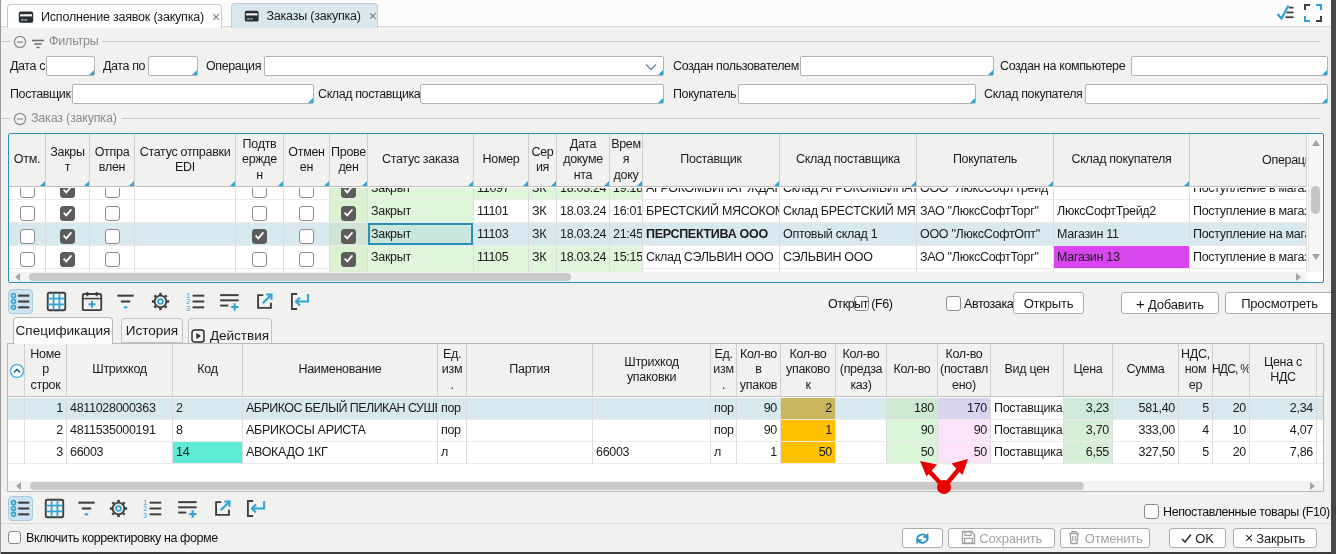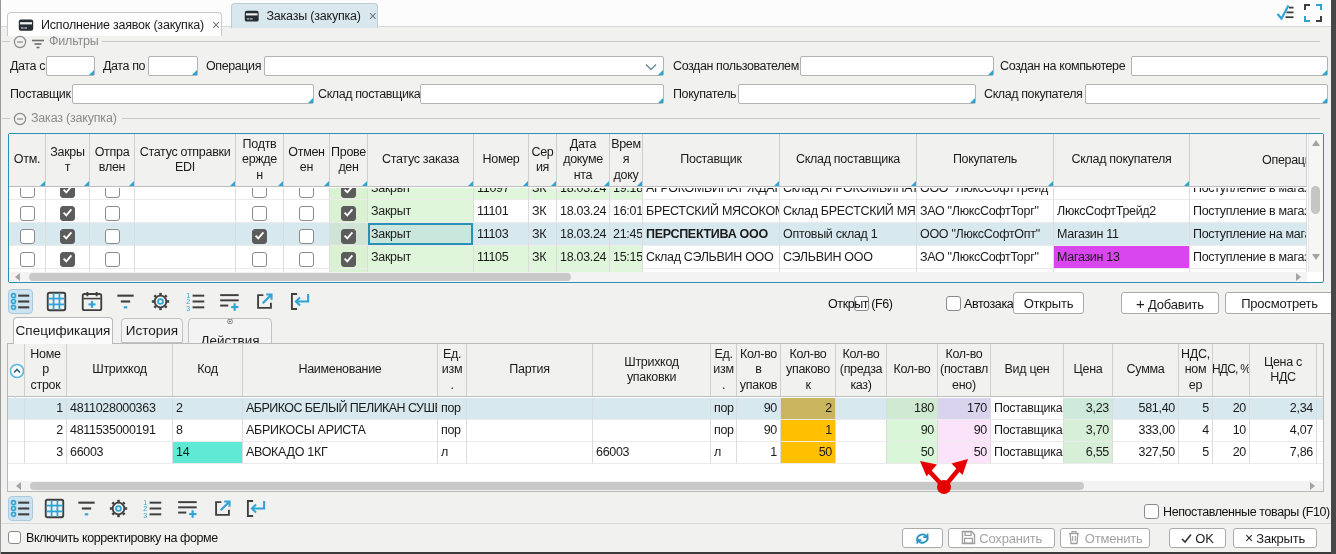--- a/index.html
+++ b/index.html
@@ -27,21 +27,21 @@
 .btn{position:absolute;background:#fff;border:1px solid #ababab;border-radius:3px;
  font-size:13px;letter-spacing:-0.2px;color:#1b1b1b;text-align:center;white-space:nowrap;}
 .ticon{position:absolute;width:25px;height:25px;display:flex;align-items:center;justify-content:center;}
 .sel-ticon{background:#cde4f0;border:1px solid #a9cade;border-radius:4px;}
 .cblbl{font-size:12.5px;letter-spacing:-0.4px;color:#111;white-space:nowrap;}
 .sb-tri-l{width:0;height:0;border-top:4px solid transparent;border-bottom:4px solid transparent;border-right:5px solid #a3a3a3;}
 .sb-tri-r{width:0;height:0;border-top:4px solid transparent;border-bottom:4px solid transparent;border-left:5px solid #a3a3a3;}
 
 </style></head><body>
 <div class="abs" style="left:0;top:0;width:1336px;height:27px;background:#fcfcfc;border-bottom:1px solid #d8d8d8;"></div>
-<div class="abs" style="left:7px;top:12px;width:215px;height:24px;background:#fdfdfd;border:1px solid #c9c9c9;border-bottom:none;border-radius:4px 4px 0 0;display:flex;align-items:center;padding-left:10px;">
+<div class="abs" style="left:7px;top:4px;width:215px;height:24px;background:#fdfdfd;border:1px solid #c9c9c9;border-bottom:none;border-radius:4px 4px 0 0;display:flex;align-items:center;padding-left:10px;">
     <svg width="16" height="16" viewBox="0 0 16 16" style="">
       <rect x="0.8" y="2.6" width="14.4" height="11.2" rx="2" fill="#262e33"></rect>
       <rect x="2" y="5.2" width="12" height="2.2" fill="#f2f2f2"></rect>
       <rect x="3" y="10.3" width="2.6" height="1.4" fill="#b9bdbf"></rect>
       <rect x="6.4" y="10.3" width="2.6" height="1.4" fill="#b9bdbf"></rect>
     </svg>
     <span style="font-size:12.5px;letter-spacing:-0.2px;margin-left:7px;white-space:nowrap;">Исполнение заявок (закупка)</span>
     <span style="color:#777;margin-left:8px;font-size:14px;">×</span>
   </div>
 <div class="abs" style="left:231px;top:3px;width:147px;height:25px;background:#d9e8ee;border:1px solid #bccdd3;border-bottom:none;border-radius:4px 4px 0 0;display:flex;align-items:center;padding-left:12px;">
@@ -341,21 +341,21 @@
     </svg>
   </div>
 <span class="cb abs" style="left:854px;top:296px;"></span>
 <div class="abs cblbl" style="left:828px;top:297px;">Открыт (F6)</div>
 <span class="cb abs" style="left:946px;top:296px;"></span>
 <div class="abs cblbl" style="left:964px;top:297px;">Автозаказ (F7)</div>
 <div class="btn" style="left:1013px;top:292px;width:71px;height:22px;line-height:21px;">Открыть</div>
 <div class="btn" style="left:1121px;top:292px;width:98px;height:22px;line-height:21px;"><span style="font-size:15px;">+</span> Добавить</div>
 <div class="btn" style="left:1225px;top:292px;width:109px;height:22px;line-height:21px;">Просмотреть</div>
 <div class="abs" style="left:121px;top:318px;width:62px;height:25px;background:#f3f3f3;border:1px solid #c2c2c2;border-radius:4px 4px 0 0;font-size:13.5px;text-align:center;line-height:24px;">История</div>
-<div class="abs" style="left:188px;top:318px;width:84px;height:36px;background:#f3f3f3;border:1px solid #c2c2c2;border-radius:4px 4px 0 0;font-size:13.5px;line-height:24px;display:flex;align-items:center;justify-content:center;gap:5px;flex-direction:column;">
+<div class="abs" style="left:188px;top:318px;width:84px;height:36px;background:#f3f3f3;border:1px solid #c2c2c2;border-radius:4px 4px 0 0;font-size:13.5px;line-height:24px;display:flex;align-items:center;justify-content:center;gap:5px;">
     <svg width="14" height="14" viewBox="0 0 14 14" style="">
       <rect x="1" y="1" width="12" height="12" rx="2.5" fill="none" stroke="#262626" stroke-width="1.4"></rect>
       <path d="M5.4 4 L10 7 L5.4 10 Z" fill="#262626"></path>
     </svg>
     <span>Действия</span>
   </div>
 <div class="abs" style="left:13px;top:317px;width:100px;height:27px;background:#fbfbfb;border:1px solid #b9b9b9;border-bottom:none;border-radius:4px 4px 0 0;font-size:13.5px;text-align:center;line-height:25px;z-index:3;">Спецификация</div>
 <div class="abs" style="left:7px;top:343px;width:1317px;height:149px;background:#fff;border:1px solid #b9b9b9;">
 <div style="position:absolute;left:0;top:0;width:1315px;height:53px;background:#f1f1f0;border-bottom:1px solid #bdbdbd;">
 <div class="hcell" style="width:17px;">

